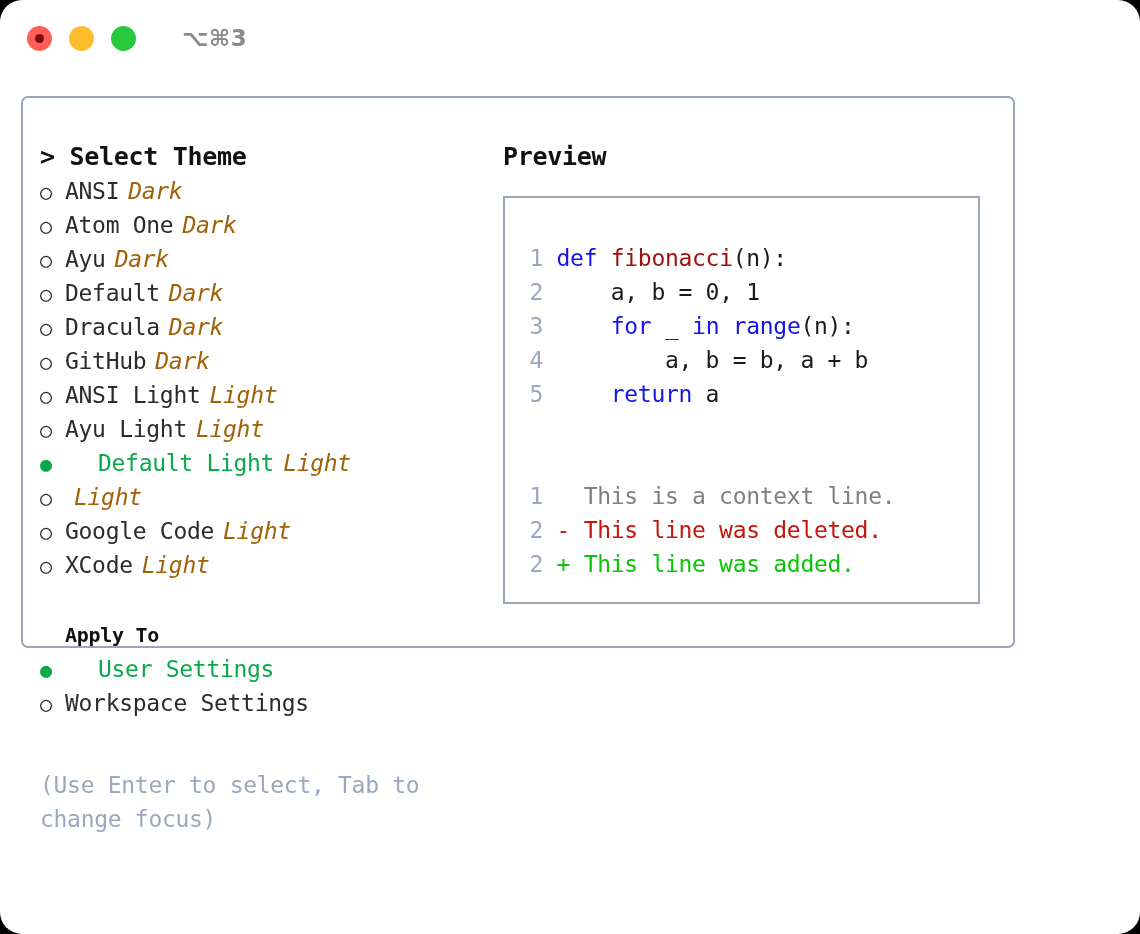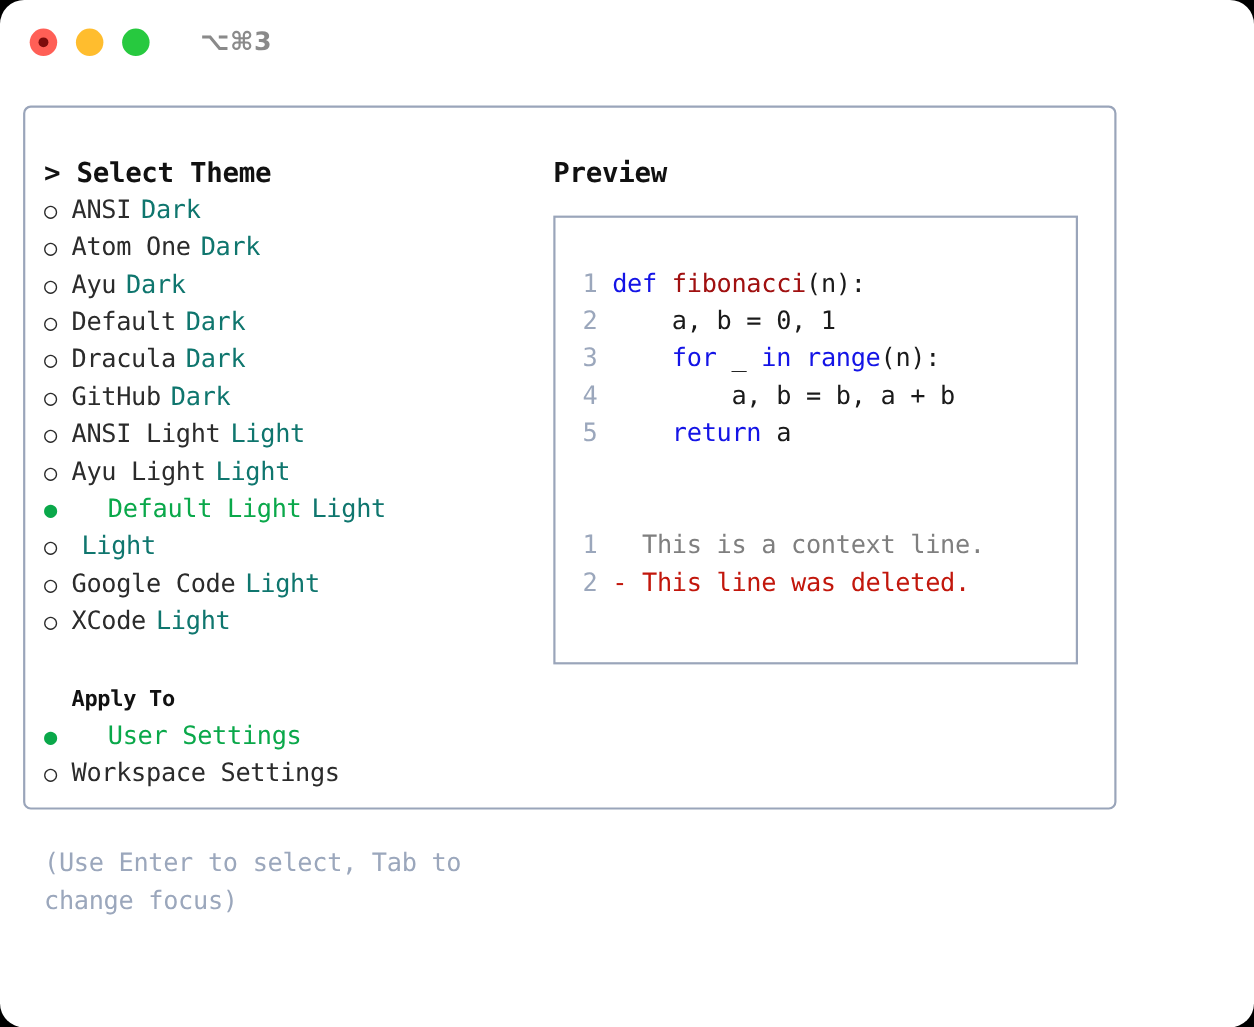--- a/index.html
+++ b/index.html
@@ -69,21 +69,21 @@
     letter-spacing: 0.5px;
     font-family: "DejaVu Sans", "Liberation Sans", sans-serif;
   }
 
   
   #main-panel {
     position: absolute;
     left: 21px;
     top: 96px;
     width: 994px;
-    height: 640px;
+    height: 552px;
     border: 2px solid #9aa5ba;
     border-radius: 7px;
     box-sizing: border-box;
     background: #ffffff;
   }
 
   #panel-body {
     position: absolute;
     left: 0; top: 0;
     width: 100%; height: 100%;
@@ -119,21 +119,21 @@
     width: 25px;
     flex: none;
     font-size: 20px;
     line-height: 34px;
     color: #2b2b2b;
     display: inline-block;
   }
   .theme-row.selected .bullet { color: #0aa84a; }
   .theme-name  { color: #2b2b2b; }
   .theme-row.selected .theme-name { color: #0aa84a; margin-left: 33px; }
-  .theme-tag   { color: #0f766e; padding-left: 9px; }
+  .theme-tag   { color: #a16207; padding-left: 9px; font-style: italic; }
 
   .section-gap   { height: 36px; }
   .section-head {
     font-size: 20px;
     font-weight: bold;
     color: #111111;
     line-height: 34px;
     padding-left: 25px;
     white-space: pre;
     letter-spacing: -0.3px;
@@ -251,19 +251,20 @@
               <div class="code-line"><span class="ln">2</span> <span class="code-text">    a, b = 0, 1</span></div>
               <div class="code-line"><span class="ln">3</span> <span class="code-text">    </span><span class="tok-kw">for</span><span class="code-text"> _ </span><span class="tok-kw">in range</span><span class="code-text">(n):</span></div>
               <div class="code-line"><span class="ln">4</span> <span class="code-text">        a, b = b, a + b</span></div>
               <div class="code-line"><span class="ln">5</span> <span class="code-text">    </span><span class="tok-kw">return</span><span class="code-text"> a</span></div>
             </div>
           <div class="blank-line"></div>
           <div class="blank-line"></div>
           <div id="diff-block">
               <div class="code-line"><span class="ln">1</span><span class="diff-ctx">   This is a context line.</span></div>
               <div class="code-line"><span class="ln">2</span><span class="diff-del"> - This line was deleted.</span></div>
+              <div class="code-line"><span class="ln">2</span><span class="diff-add"> + This line was added.</span></div>
             </div>
         </div>
       </div>
 
     </div>
   </div>
 </div>
 
 </body></html>

